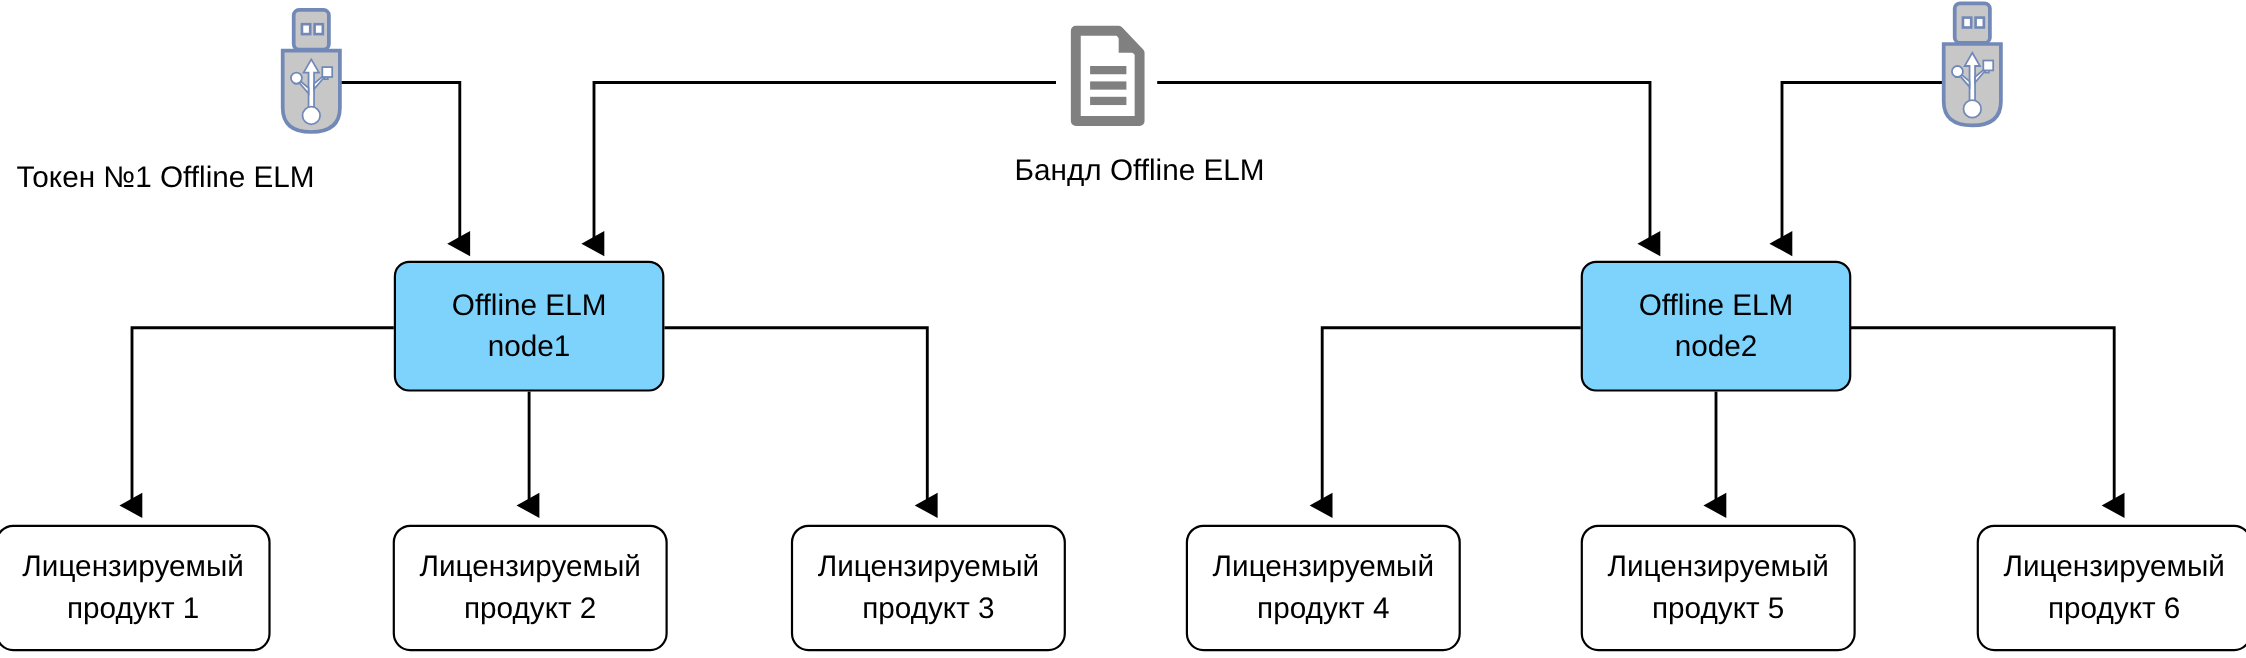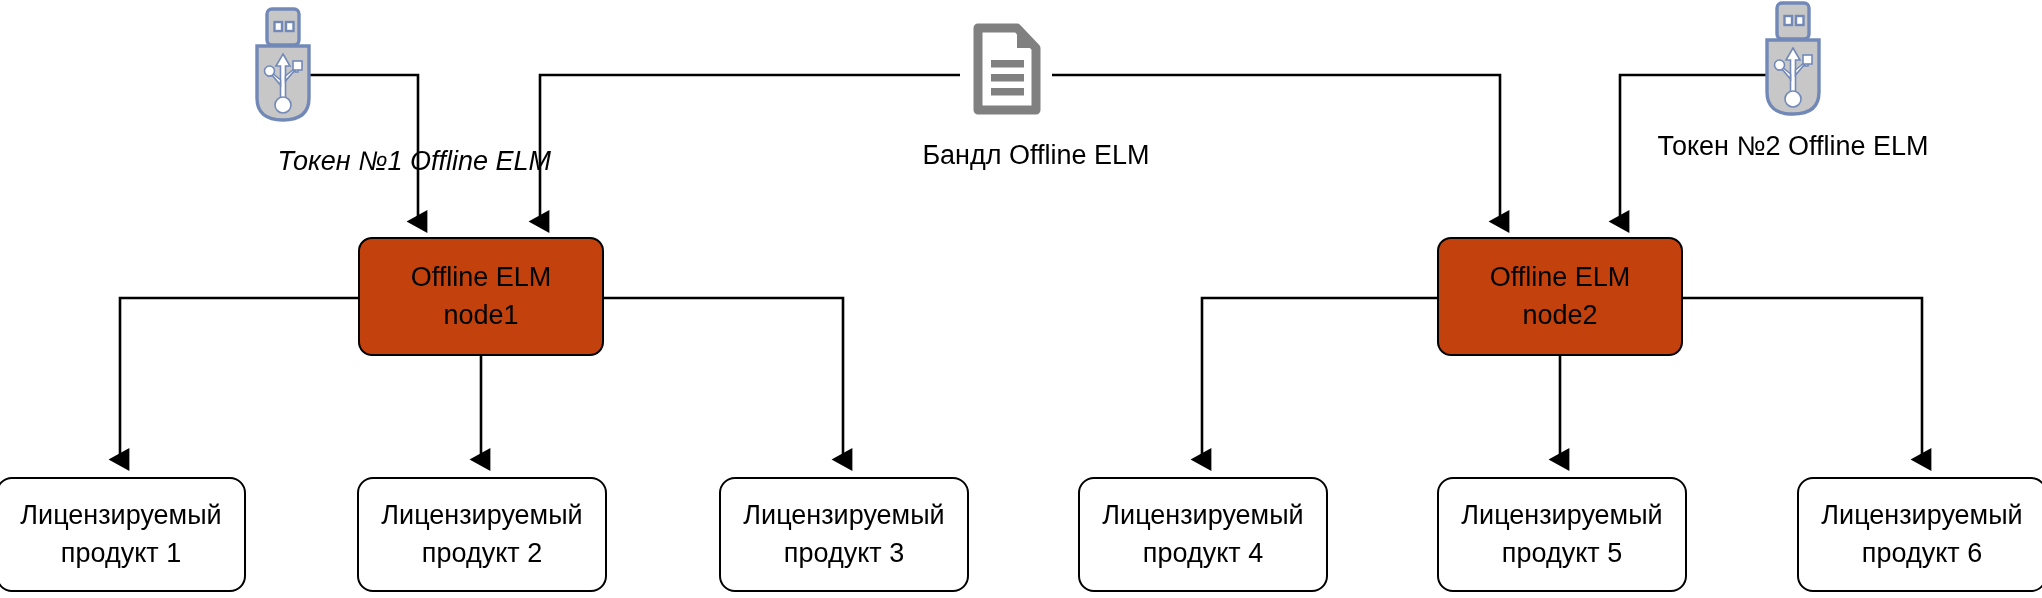--- a/index.html
+++ b/index.html
@@ -24,21 +24,21 @@
     top: 0;
     width: 2042px;
     height: 598px;
     pointer-events: none;
   }
   .node-box {
     position: absolute;
     box-sizing: border-box;
     border: 2px solid #000000;
     border-radius: 14px;
-    background: #c2410c;
+    background: #7dd3fc;
     display: flex;
     align-items: center;
     justify-content: center;
     text-align: center;
     font-size: 27px;
     line-height: 1.38;
     color: #000000;
     white-space: pre-line;
   }
   .product-box {
@@ -112,21 +112,21 @@
       <g fill="#ffffff" stroke="#7289b8" stroke-width="1.6">
         <path d="M38,48 L45,60 L40.5,60 L40.5,96 L35.5,96 L35.5,60 L31,60 Z"></path>
         <path d="M35.5,74 L26,66 L26,62 L23,62 L23,70 L26,70 L26,68 L35.5,79 Z"></path>
         <circle cx="24.5" cy="65" r="5"></circle>
         <path d="M40.5,70 L50,62 L50,58 L53,58 L53,66 L50,66 L50,64 L40.5,75 Z"></path>
         <rect x="48" y="55" width="9" height="9"></rect>
         <circle cx="38" cy="99" r="8"></circle>
       </g>
     </svg>
   </div>
-  <div class="icon-label" style="left:15px; top:146px; width:536px; text-align:right;font-style:italic;">Токен  №1 Offline ELM</div>
+  <div class="icon-label" style="left:15px; top:146px; width:536px; text-align:left;">Токен  №1 Offline ELM</div>
 
   <div class="icon-wrap" style="left:965px; top:22px; width:82px; height:100px;">
     <svg width="82" height="100" viewBox="0 0 82 100">
       <path d="M13,6 L52,6 L71,26 L71,88 L13,88 Z" fill="#ffffff" stroke="#808080" stroke-width="9" stroke-linejoin="round"></path>
       <path d="M52,6 L52,26 L71,26 Z" fill="#808080"></path>
       <g fill="#808080">
         <rect x="26" y="38" width="33" height="7.5"></rect>
         <rect x="26" y="52" width="33" height="7.5"></rect>
         <rect x="26" y="66" width="33" height="7.5"></rect>
       </g>
@@ -143,21 +143,20 @@
       <g fill="#ffffff" stroke="#7289b8" stroke-width="1.6">
         <path d="M38,48 L45,60 L40.5,60 L40.5,96 L35.5,96 L35.5,60 L31,60 Z"></path>
         <path d="M35.5,74 L26,66 L26,62 L23,62 L23,70 L26,70 L26,68 L35.5,79 Z"></path>
         <circle cx="24.5" cy="65" r="5"></circle>
         <path d="M40.5,70 L50,62 L50,58 L53,58 L53,66 L50,66 L50,64 L40.5,75 Z"></path>
         <rect x="48" y="55" width="9" height="9"></rect>
         <circle cx="38" cy="99" r="8"></circle>
       </g>
     </svg>
   </div>
-  <div class="icon-label" style="left:1553px; top:131px; width:480px;">Токен №2 Offline ELM</div>
 
   <div class="node-box" style="left:358px; top:237px; width:246px; height:119px;">
     <span>Offline ELM
 node1</span>
   </div>
 
   <div class="node-box" style="left:1437px; top:237px; width:246px; height:119px;">
     <span>Offline ELM
 node2</span>
   </div>

